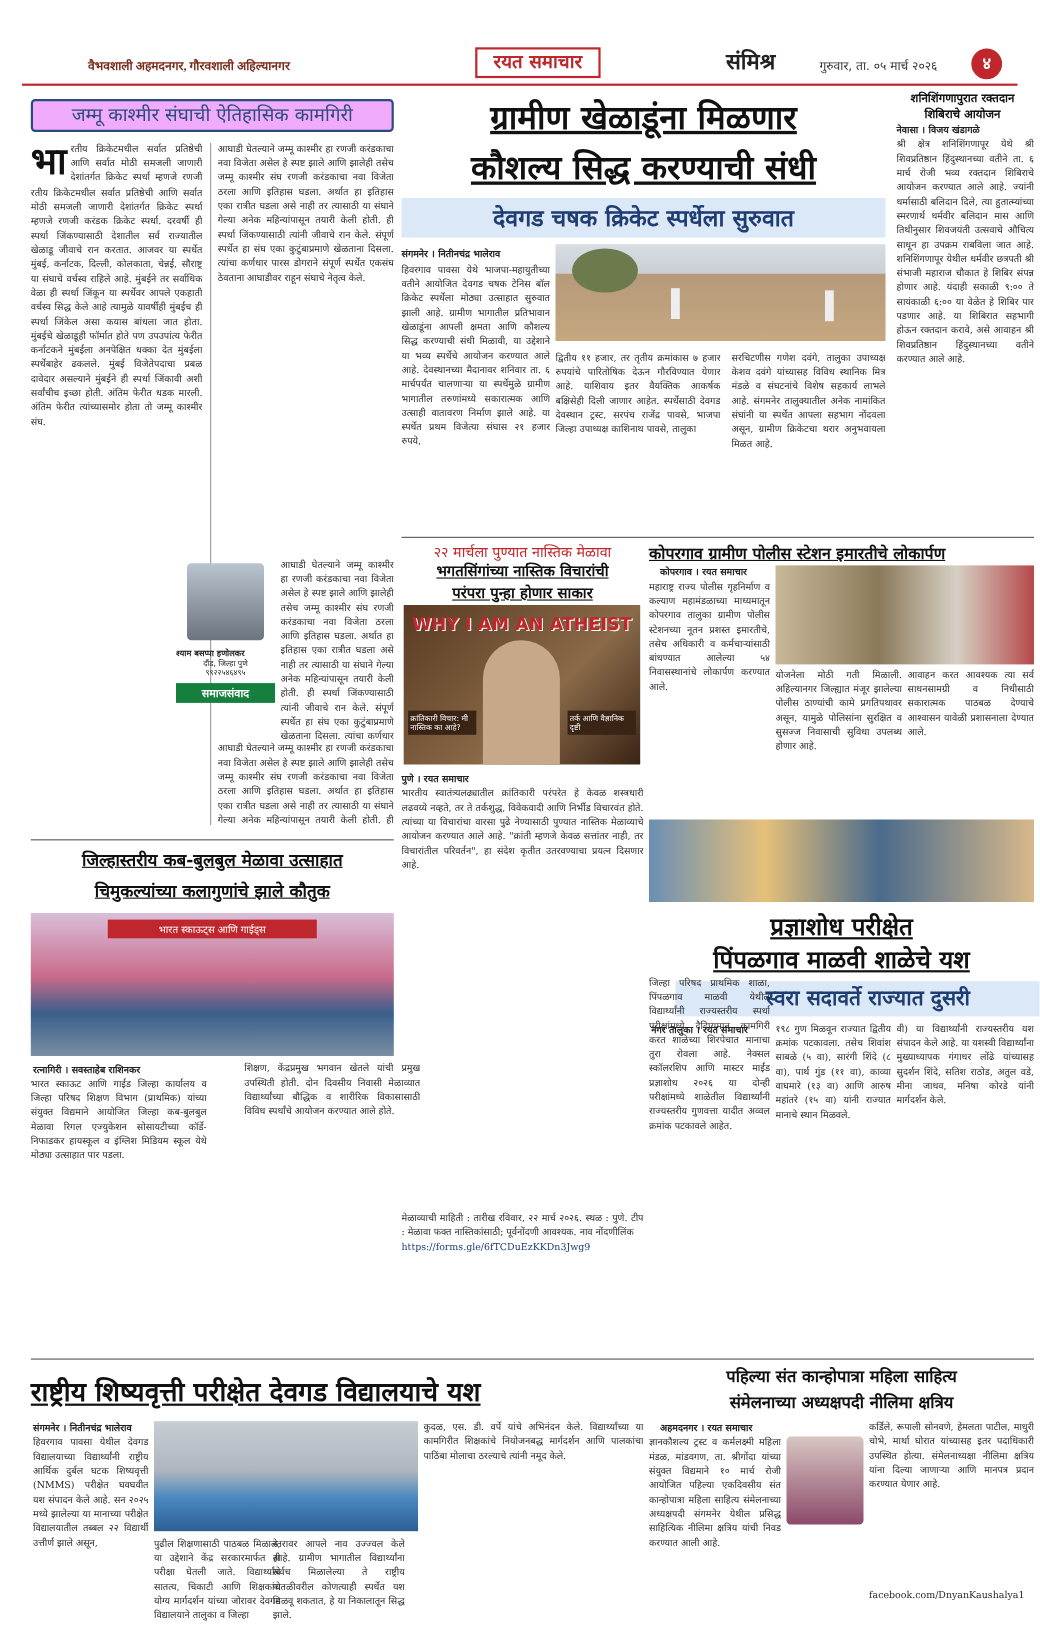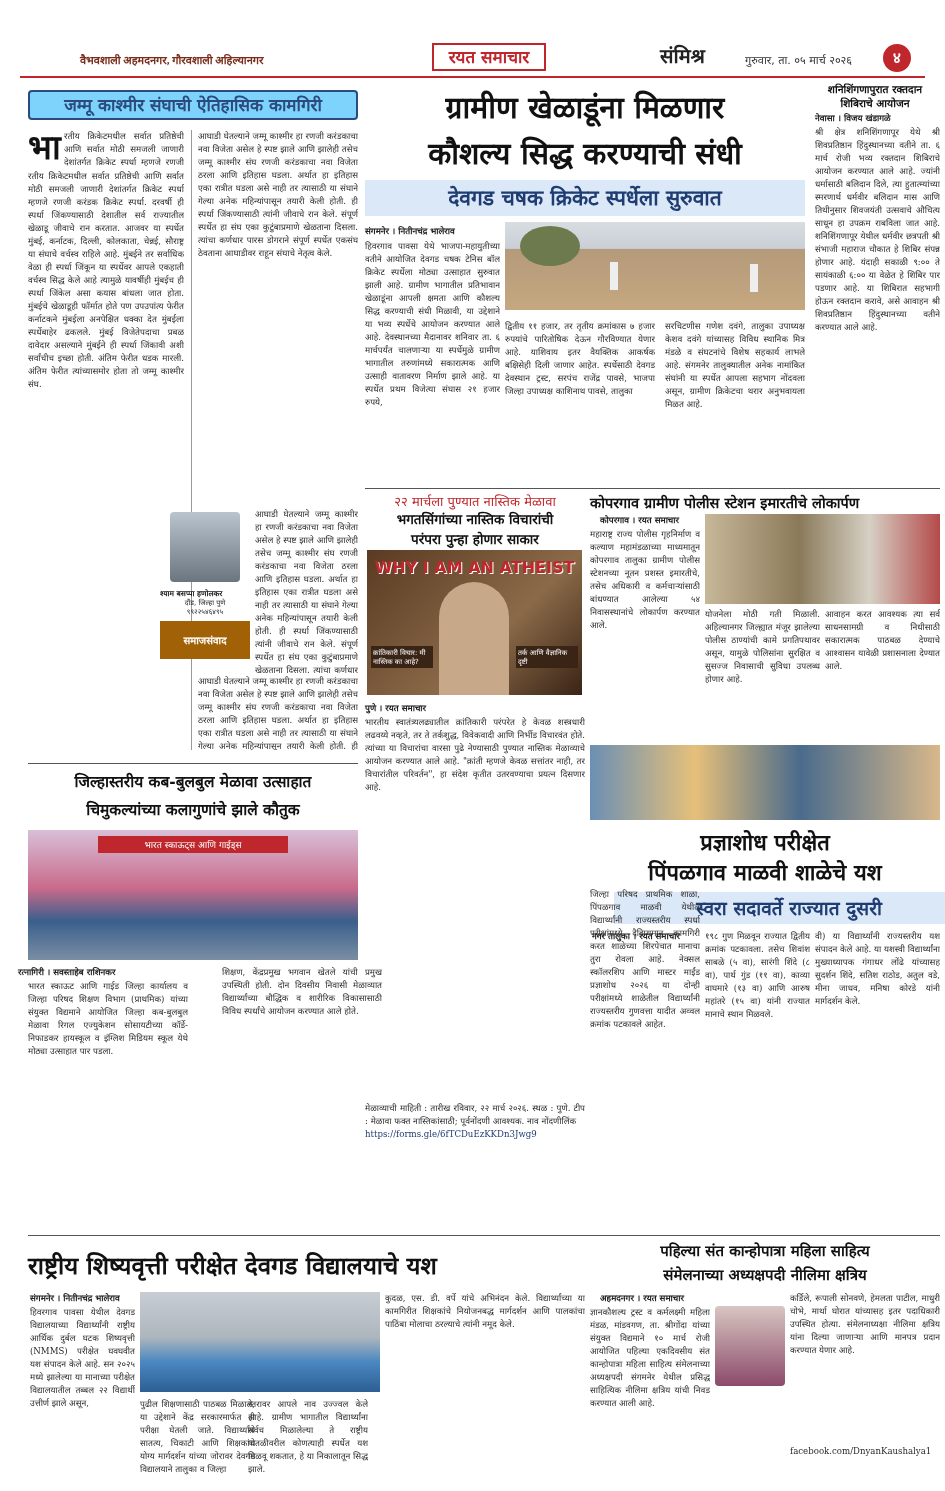--- a/index.html
+++ b/index.html
@@ -5,22 +5,22 @@
   * { box-sizing: border-box; margin: 0; padding: 0; }
   body { width: 945px; height: 1491px; background: #fff; font-family: "DejaVu Serif", serif; color: #222; overflow: hidden; position: relative; }
   .abs { position: absolute; }
   .txt { font-size: 8.6px; line-height: 13px; text-align: justify; color: #2a2a2a; overflow: hidden; }
   .mast-left { left: 80px; top: 52px; font-size: 11px; font-weight: bold; color: #7a2d1a; font-family: Liberation Serif, serif; }
   .mast-brand { left: 432px; top: 43px; width: 114px; height: 28px; border: 2px solid #c0272d; color: #c0272d; font-weight: bold; font-size: 17px; text-align: center; line-height: 24px; font-family: "DejaVu Sans", sans-serif; }
   .mast-sec { left: 660px; top: 42px; font-size: 20px; font-weight: bold; color: #222; font-family: "DejaVu Sans", sans-serif; }
   .mast-date { left: 745px; top: 52px; font-size: 11px; color: #333; font-family: "DejaVu Sans", sans-serif; }
   .mast-page { left: 883px; top: 44px; width: 28px; height: 28px; border-radius: 50%; background: #c0272d; color: #fff; font-weight: bold; text-align: center; line-height: 28px; font-size: 15px; font-family: "DejaVu Sans", sans-serif; }
   .mast-line { left: 20px; top: 76px; width: 905px; height: 2px; background: #c0272d; }
-  .box-head { background: #7dd3fc; border: 2px solid #2b4b7e; border-radius: 4px; color: #2b4b7e; font-weight: bold; text-align: center; font-family: "DejaVu Sans", sans-serif; }
-  .h-big { font-family: "DejaVu Sans", sans-serif; font-weight: bold; color: #111; text-align: center; }
+  .box-head { background: #f0abfc; border: 2px solid #2b4b7e; border-radius: 4px; color: #2b4b7e; font-weight: normal; text-align: center; font-family: "DejaVu Sans", sans-serif; }
+  .h-big { font-family: "DejaVu Sans", sans-serif; font-weight: bold; color: #111; text-align: center; text-decoration: underline; }
   .h-blue { font-family: "DejaVu Sans", sans-serif; color: #1f3d72; font-weight: bold; text-align: center; }
   .sub-band { background: #dbe8f7; color: #1f3d72; font-weight: bold; font-family: "DejaVu Sans", sans-serif; text-align: center; }
   .byline { font-weight: bold; font-size: 8.6px; color: #222; font-family: "DejaVu Sans", sans-serif; }
   .photo { background: #9aa; overflow: hidden; padding-left: 32px; }
   .rule { background: #555; }
   .vrule { background: #999; width: 1px; }
 </style>
 </head>
 <body>
 
@@ -35,21 +35,21 @@
 <div class="abs" style="left:28px;top:128px;font-size:34px;font-weight:bold;color:#111;font-family:'DejaVu Serif',serif;line-height:38px;">भा</div>
 <div class="abs txt" style="left:64px;top:130px;width:120px;height:38px;">रतीय क्रिकेटमधील सर्वात प्रतिष्ठेची आणि सर्वात मोठी समजली जाणारी देशांतर्गत क्रिकेट स्पर्धा म्हणजे रणजी करंडक क्रिकेट स्पर्धा. दरवर्षी ही स्पर्धा जिंकण्यासाठी देशातील सर्व राज्यातील खेळाडू जीवाचे रान करतात. आजवर या स्पर्धेत मुंबई, कर्नाटक, दिल्ली, कोलकाता, चेन्नई, सौराष्ट्र या संघाचे वर्चस्व राहिले आहे. मुंबईने तर सर्वाधिक वेळा ही स्पर्धा जिंकून या स्पर्धेवर आपले एकहाती वर्चस्व सिद्ध केले आहे त्यामुळे यावर्षीही मुंबईच ही स्पर्धा जिंकेल असा कयास बांधला जात होता. मुंबईचे खेळाडूही फॉर्मात होते पण उपउपांत्य फेरीत कर्नाटकने मुंबईला अनपेक्षित धक्का देत मुंबईला स्पर्धेबाहेर ढकलले. मुंबई विजेतेपदाचा प्रबळ दावेदार असल्याने मुंबईने ही स्पर्धा जिंकावी अशी सर्वांचीच इच्छा होती. अंतिम फेरीत धडक मारली. अंतिम फेरीत त्यांच्यासमोर होता तो जम्मू काश्मीर संघ.</div>
 <div class="abs txt" style="left:28px;top:170px;width:156px;height:580px;">रतीय क्रिकेटमधील सर्वात प्रतिष्ठेची आणि सर्वात मोठी समजली जाणारी देशांतर्गत क्रिकेट स्पर्धा म्हणजे रणजी करंडक क्रिकेट स्पर्धा. दरवर्षी ही स्पर्धा जिंकण्यासाठी देशातील सर्व राज्यातील खेळाडू जीवाचे रान करतात. आजवर या स्पर्धेत मुंबई, कर्नाटक, दिल्ली, कोलकाता, चेन्नई, सौराष्ट्र या संघाचे वर्चस्व राहिले आहे. मुंबईने तर सर्वाधिक वेळा ही स्पर्धा जिंकून या स्पर्धेवर आपले एकहाती वर्चस्व सिद्ध केले आहे त्यामुळे यावर्षीही मुंबईच ही स्पर्धा जिंकेल असा कयास बांधला जात होता. मुंबईचे खेळाडूही फॉर्मात होते पण उपउपांत्य फेरीत कर्नाटकने मुंबईला अनपेक्षित धक्का देत मुंबईला स्पर्धेबाहेर ढकलले. मुंबई विजेतेपदाचा प्रबळ दावेदार असल्याने मुंबईने ही स्पर्धा जिंकावी अशी सर्वांचीच इच्छा होती. अंतिम फेरीत धडक मारली. अंतिम फेरीत त्यांच्यासमोर होता तो जम्मू काश्मीर संघ.</div>
 <div class="abs vrule" style="left:191px;top:130px;height:620px;"></div>
 <div class="abs txt" style="left:198px;top:130px;width:160px;height:370px;">आघाडी घेतल्याने जम्मू काश्मीर हा रणजी करंडकाचा नवा विजेता असेल हे स्पष्ट झाले आणि झालेही तसेच जम्मू काश्मीर संघ रणजी करंडकाचा नवा विजेता ठरला आणि इतिहास घडला. अर्थात हा इतिहास एका रात्रीत घडला असे नाही तर त्यासाठी या संघाने गेल्या अनेक महिन्यांपासून तयारी केली होती. ही स्पर्धा जिंकण्यासाठी त्यांनी जीवाचे रान केले. संपूर्ण स्पर्धेत हा संघ एका कुटुंबाप्रमाणे खेळताना दिसला. त्यांचा कर्णधार पारस डोगराने संपूर्ण स्पर्धेत एकसंघ ठेवताना आघाडीवर राहून संघाचे नेतृत्व केले.</div>
 <div class="abs" style="left:160px;top:508px;width:90px;height:160px;">
   <div class="photo" style="width:70px;height:70px;margin:4px auto 0;border-radius:4px;background:linear-gradient(#b9c4cf,#6b7580);"></div>
   <div style="font-size:7.5px;text-align:left;font-weight:bold;margin-top:6px;font-family:'DejaVu Sans',sans-serif;">श्याम बसप्पा हणोलकर</div>
   <div style="font-size:7px;text-align:center;font-family:'DejaVu Sans',sans-serif;">दौंड, जिल्हा पुणे</div>
   <div style="font-size:7px;text-align:center;font-family:'DejaVu Sans',sans-serif;">९९२२५४६४९५</div>
-  <div style="margin-top:5px;background:#a16207;color:#fff;font-size:10px;font-weight:bold;text-align:center;padding:12px 0;font-family:'DejaVu Sans',sans-serif;">समाजसंवाद</div>
+  <div style="margin-top:5px;background:#15803d;color:#fff;font-size:10px;font-weight:bold;text-align:center;padding:2px 0;font-family:'DejaVu Sans',sans-serif;">समाजसंवाद</div>
 </div>
 <div class="abs txt" style="left:255px;top:508px;width:103px;height:165px;">आघाडी घेतल्याने जम्मू काश्मीर हा रणजी करंडकाचा नवा विजेता असेल हे स्पष्ट झाले आणि झालेही तसेच जम्मू काश्मीर संघ रणजी करंडकाचा नवा विजेता ठरला आणि इतिहास घडला. अर्थात हा इतिहास एका रात्रीत घडला असे नाही तर त्यासाठी या संघाने गेल्या अनेक महिन्यांपासून तयारी केली होती. ही स्पर्धा जिंकण्यासाठी त्यांनी जीवाचे रान केले. संपूर्ण स्पर्धेत हा संघ एका कुटुंबाप्रमाणे खेळताना दिसला. त्यांचा कर्णधार पारस डोगराने संपूर्ण स्पर्धेत एकसंघ ठेवताना आघाडीवर राहून संघाचे नेतृत्व केले.</div>
 <div class="abs txt" style="left:198px;top:675px;width:160px;height:75px;">आघाडी घेतल्याने जम्मू काश्मीर हा रणजी करंडकाचा नवा विजेता असेल हे स्पष्ट झाले आणि झालेही तसेच जम्मू काश्मीर संघ रणजी करंडकाचा नवा विजेता ठरला आणि इतिहास घडला. अर्थात हा इतिहास एका रात्रीत घडला असे नाही तर त्यासाठी या संघाने गेल्या अनेक महिन्यांपासून तयारी केली होती. ही स्पर्धा जिंकण्यासाठी त्यांनी जीवाचे रान केले. संपूर्ण स्पर्धेत हा संघ एका कुटुंबाप्रमाणे खेळताना दिसला. त्यांचा कर्णधार पारस डोगराने संपूर्ण स्पर्धेत एकसंघ ठेवताना आघाडीवर राहून संघाचे नेतृत्व केले.</div>
 
 <div class="abs h-big" style="left:365px;top:88px;width:440px;font-size:30px;line-height:40px;">ग्रामीण खेळाडूंना मिळणार</div>
 <div class="abs h-big" style="left:365px;top:134px;width:440px;font-size:30px;line-height:40px;">कौशल्य सिद्ध करण्याची संधी</div>
 <div class="abs sub-band" style="left:365px;top:180px;width:440px;height:36px;font-size:21px;line-height:36px;">देवगड चषक क्रिकेट स्पर्धेला सुरुवात</div>
 <div class="abs byline" style="left:365px;top:225px;">संगमनेर । नितीनचंद्र भालेराव</div>
 <div class="abs txt" style="left:365px;top:240px;width:135px;height:240px;">हिवरगाव पावसा येथे भाजपा-महायुतीच्या वतीने आयोजित देवगड चषक टेनिस बॉल क्रिकेट स्पर्धेला मोठ्या उत्साहात सुरुवात झाली आहे. ग्रामीण भागातील प्रतिभावान खेळाडूंना आपली क्षमता आणि कौशल्य सिद्ध करण्याची संधी मिळावी, या उद्देशाने या भव्य स्पर्धेचे आयोजन करण्यात आले आहे. देवस्थानच्या मैदानावर शनिवार ता. ६ मार्चपर्यंत चालणाऱ्या या स्पर्धेमुळे ग्रामीण भागातील तरुणांमध्ये सकारात्मक आणि उत्साही वातावरण निर्माण झाले आहे. या स्पर्धेत प्रथम विजेत्या संघास २१ हजार रुपये,</div>
 <div class="abs photo" style="left:505px;top:222px;width:300px;height:88px;background:linear-gradient(#d8dde2 0%,#c9cfd4 30%,#b59a7b 31%,#c5a880 100%);">
@@ -96,21 +96,21 @@
 <div class="abs txt" style="left:590px;top:888px;width:110px;height:280px;">जिल्हा परिषद प्राथमिक शाळा, पिंपळगाव माळवी येथील विद्यार्थ्यांनी राज्यस्तरीय स्पर्धा परीक्षांमध्ये दैदिप्यमान कामगिरी करत शाळेच्या शिरपेचात मानाचा तुरा रोवला आहे. नेक्सल स्कॉलरशिप आणि मास्टर माईंड प्रज्ञाशोध २०२६ या दोन्ही परीक्षांमध्ये शाळेतील विद्यार्थ्यांनी राज्यस्तरीय गुणवत्ता यादीत अव्वल क्रमांक पटकावले आहेत.</div>
 <div class="abs txt" style="left:705px;top:930px;width:105px;height:294px;">१९८ गुण मिळवून राज्यात द्वितीय क्रमांक पटकावला. तसेच शिवांश साबळे (५ वा), सारंगी शिंदे (८ वा), पार्थ गुंड (११ वा), काव्या वाघमारे (१३ वा) आणि आरुष महांतरे (१५ वा) यांनी राज्यात मानाचे स्थान मिळवले.</div>
 <div class="abs txt" style="left:815px;top:930px;width:125px;height:294px;">वी) या विद्यार्थ्यांनी राज्यस्तरीय यश संपादन केले आहे. या यशस्वी विद्यार्थ्यांना मुख्याध्यापक गंगाधर लोंढे यांच्यासह सुदर्शन शिंदे, सतिश राठोड, अतुल वडे, मीना जाधव, मनिषा कोरडे यांनी मार्गदर्शन केले.</div>
 
 <div class="abs rule" style="left:28px;top:763px;width:330px;height:1px;"></div>
 <div class="abs h-big" style="left:28px;top:770px;width:330px;font-size:15.5px;">जिल्हास्तरीय कब-बुलबुल मेळावा उत्साहात</div>
 <div class="abs h-big" style="left:28px;top:798px;width:330px;font-size:15.5px;">चिमुकल्यांच्या कलागुणांचे झाले कौतुक</div>
 <div class="abs photo" style="left:28px;top:830px;width:330px;height:130px;background:linear-gradient(180deg,#d8bfd8 0%,#c96a8a 45%,#3a5f8c 70%,#7a8ea3);">
   <div style="position:absolute;left:70px;top:6px;width:190px;background:#c0272d;color:#fff;font-size:9px;text-align:center;padding:2px;font-family:'DejaVu Sans',sans-serif;">भारत स्काऊट्स आणि गाईड्स</div>
 </div>
-<div class="abs byline" style="left:18px;top:966px;">रत्नागिरी । सवस्ताहेब राशिनकर</div>
+<div class="abs byline" style="left:30px;top:966px;">रत्नागिरी । सवस्ताहेब राशिनकर</div>
 <div class="abs txt" style="left:28px;top:980px;width:160px;height:245px;">भारत स्काऊट आणि गाईड जिल्हा कार्यालय व जिल्हा परिषद शिक्षण विभाग (प्राथमिक) यांच्या संयुक्त विद्यमाने आयोजित जिल्हा कब-बुलबुल मेळावा रिगल एज्युकेशन सोसायटीच्या कॉर्डे-निफाडकर हायस्कूल व इंग्लिश मिडियम स्कूल येथे मोठ्या उत्साहात पार पडला.</div>
 <div class="abs txt" style="left:198px;top:966px;width:160px;height:259px;margin-left:24px;">शिक्षण, केंद्रप्रमुख भगवान खेतले यांची प्रमुख उपस्थिती होती. दोन दिवसीय निवासी मेळाव्यात विद्यार्थ्यांच्या बौद्धिक व शारीरिक विकासासाठी विविध स्पर्धांचे आयोजन करण्यात आले होते.</div>
 
 <div class="abs rule" style="left:28px;top:1235px;width:912px;height:1px;"></div>
 <div class="abs h-big" style="left:28px;top:1248px;width:560px;font-size:24px;text-align:left;">राष्ट्रीय शिष्यवृत्ती परीक्षेत देवगड विद्यालयाचे यश</div>
 <div class="abs byline" style="left:30px;top:1292px;">संगमनेर । नितीनचंद्र भालेराव</div>
 <div class="abs txt" style="left:30px;top:1306px;width:105px;height:180px;">हिवरगाव पावसा येथील देवगड विद्यालयाच्या विद्यार्थ्यांनी राष्ट्रीय आर्थिक दुर्बल घटक शिष्यवृत्ती (NMMS) परीक्षेत घवघवीत यश संपादन केले आहे. सन २०२५ मध्ये झालेल्या या मानाच्या परीक्षेत विद्यालयातील तब्बल २२ विद्यार्थी उत्तीर्ण झाले असून,</div>
 <div class="abs photo" style="left:140px;top:1292px;width:240px;height:100px;background:linear-gradient(180deg,#c7cdd3 0%,#aeb6bd 45%,#4a87c0 70%,#2c5f94);"></div>
 <div class="abs txt" style="left:140px;top:1398px;width:115px;height:90px;">पुढील शिक्षणासाठी पाठबळ मिळाले, या उद्देशाने केंद्र सरकारमार्फत ही परीक्षा घेतली जाते. विद्यार्थ्यांचे सातत्य, चिकाटी आणि शिक्षकांचे योग्य मार्गदर्शन यांच्या जोरावर देवगड विद्यालयाने तालुका व जिल्हा</div>
 <div class="abs txt" style="left:248px;top:1398px;width:120px;height:90px;">स्तरावर आपले नाव उज्ज्वल केले आहे. ग्रामीण भागातील विद्यार्थ्यांना सर्वच मिळालेल्या ते राष्ट्रीय पातळीवरील कोणत्याही स्पर्धेत यश मिळवू शकतात, हे या निकालातून सिद्ध झाले.</div>

